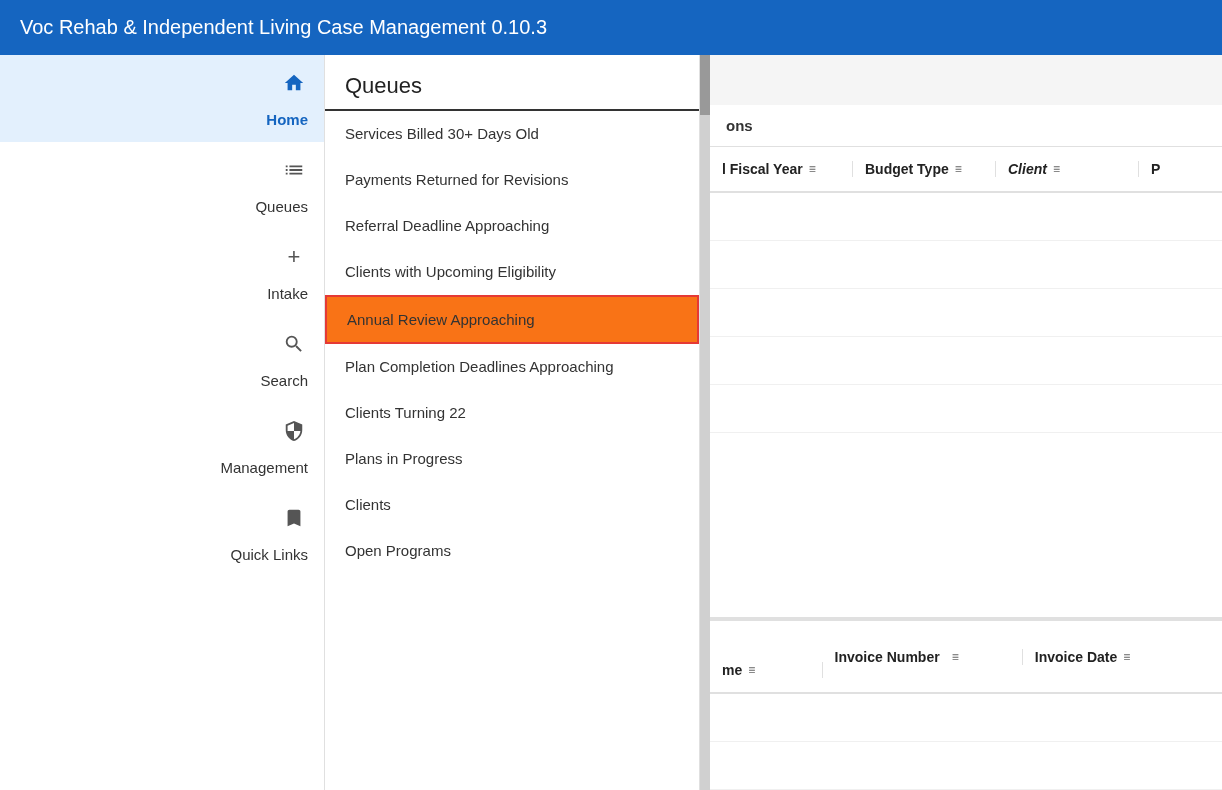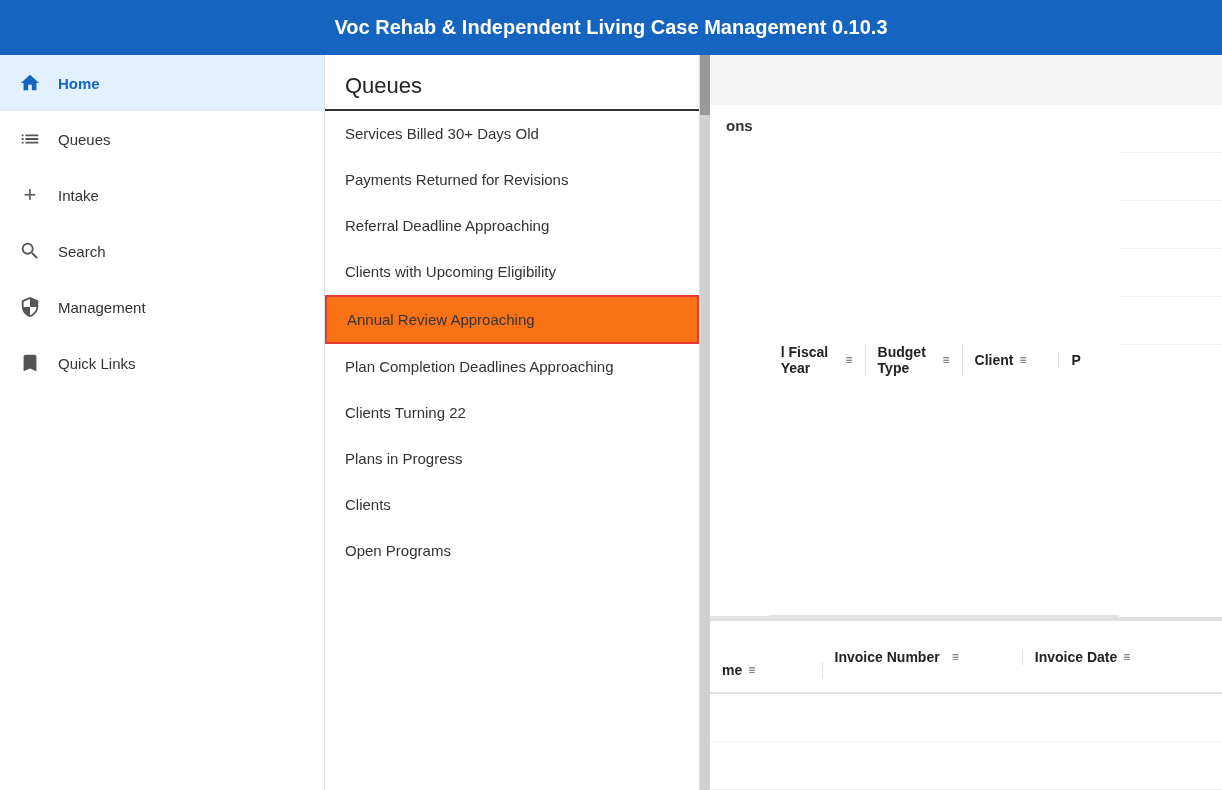--- a/index.html
+++ b/index.html
@@ -16,23 +16,22 @@
       display: flex;
       flex-direction: column;
     }
 
     
     .header {
       background-color: #1565C0;
       color: white;
       padding: 16px 20px;
       font-size: 20px;
-      font-weight: bold;
-      flex-shrink: 0;
-      text-align: center;
+      font-weight: normal;
+      flex-shrink: 0;
     }
 
     
     .main-layout {
       display: flex;
       flex: 1;
       overflow: hidden;
     }
 
     
@@ -41,26 +40,27 @@
       background-color: #ffffff;
       border-right: 1px solid #e0e0e0;
       display: flex;
       flex-direction: column;
       flex-shrink: 0;
       overflow-y: auto;
     }
 
     .sidebar-item {
       display: flex;
-      align-items: center;
+      align-items: flex-end;
       padding: 14px 16px;
       cursor: pointer;
       color: #333;
       font-size: 15px;
       gap: 14px;
+      flex-direction: column;
     }
 
     .sidebar-item.active {
       background-color: #e3f0fd;
       color: #1565C0;
       font-weight: bold;
     }
 
     .sidebar-icon {
       width: 28px;
@@ -289,34 +289,34 @@
   </div>
 
   <div class="scroll-track">
     <div class="scroll-thumb"></div>
   </div>
 
   <div class="content-area">
 
     <div class="content-top"></div>
 
-    <div style="background:#fff; flex:1; display:flex; flex-direction:row; overflow:hidden; border-bottom: 2px solid #e0e0e0;">
+    <div style="background:#fff; flex:1; display:flex; flex-direction:column; overflow:hidden; border-bottom: 2px solid #e0e0e0;">
       <div style="padding: 12px 16px; font-size:15px; font-weight:bold; color:#333; border-bottom:1px solid #e0e0e0;">
         <span>ons</span>
       </div>
       <div class="table-header-row">
         <div class="col-header" style="flex:2;">
           <span>l Fiscal Year</span>
           <span class="filter-icon">≡</span>
         </div>
         <div class="col-header" style="flex:2;">
           <span>Budget Type</span>
           <span class="filter-icon">≡</span>
         </div>
-        <div class="col-header" style="flex:2;">
+        <div class="col-header" style="flex:2;font-style:italic;">
           <span>Client</span>
           <span class="filter-icon">≡</span>
         </div>
         <div class="col-header" style="flex:1;">
           <span>P</span>
         </div>
       </div>
       <div style="flex:1;">
         <div class="table-empty-row"></div>
         <div class="table-empty-row"></div>

